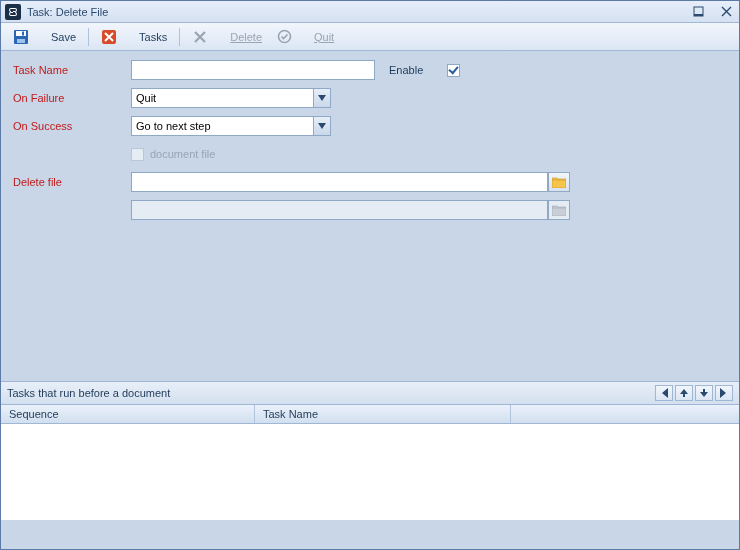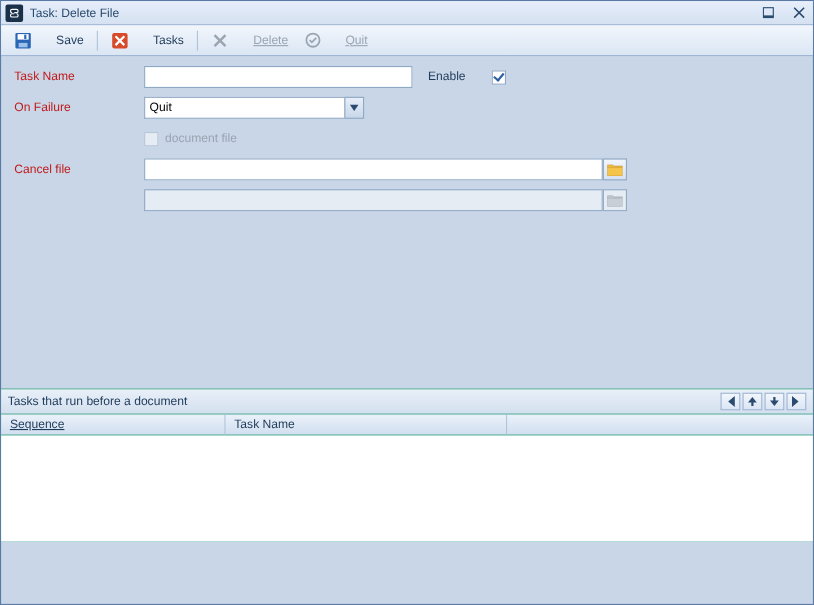--- a/index.html
+++ b/index.html
@@ -137,21 +137,21 @@
     height: 6px;
     text-align: center;
     color: #7f93ad;
     font-size: 9px;
     letter-spacing: 2px;
     cursor: row-resize;
     margin-left:-12px; margin-right:-10px;
   }
   .lower {
     border-top: 1px solid #9fb6d4;
-    background: #22c55e;
+    background: #3b82f6;
     margin: 0 -10px -4px -12px;
     display: flex; flex-direction: column;
     height: 139px;
   }
   .panel-head {
     display:flex; align-items:center;
     background: linear-gradient(#e8eff8,#d4e0ef);
     border-bottom:1px solid #9fb6d4;
     padding: 3px 6px;
     color:#1f3b5a;
@@ -169,21 +169,21 @@
   .grid-head {
     display:flex;
     background: linear-gradient(#eaf1fa,#d2dff0);
     border-bottom:1px solid #9fb6d4;
     color:#1f3b5a;
   }
   .grid-head .col {
     padding: 3px 8px;
     border-right:1px solid #b0c4dc;
   }
-  .col-seq { width: 204px; text-decoration: underline; }
+  .col-seq { width: 254px; }
   .col-name { width: 256px; }
   .col-type { flex:1; border-right:none !important; }
   .grid-body { flex:1; background:#fff; }
 </style>
 </head>
 <body>
 
 <div class="window">
 
   <div class="titlebar">
@@ -265,30 +265,41 @@
       <div class="combo">
         <input value="Quit" style="">
         <div class="drop">
           <svg width="8" height="6" viewBox="0 0 8 6">
               <path d="M0 0h8L4 6z" fill="#2a4a6f"></path>
             </svg>
         </div>
       </div>
     </div>
 
+    <div class="form-row">
+      <div class="lbl">On Success</div>
+      <div class="combo">
+        <input value="Go to next step" style="">
+        <div class="drop">
+          <svg width="8" height="6" viewBox="0 0 8 6">
+              <path d="M0 0h8L4 6z" fill="#2a4a6f"></path>
+            </svg>
+        </div>
+      </div>
+    </div>
 
     <div class="form-row">
       <div class="lbl"></div>
       <span class="chk disabled"></span>
       <span class="chk-label disabled">document file</span>
     </div>
 
 
     <div class="form-row file-row">
-      <div class="lbl">Cancel file</div>
+      <div class="lbl">Delete file</div>
       <input class="txt-input" value="" style="">
       <div class="file-btn">
         <svg width="14" height="12" viewBox="0 0 14 12">
             <path d="M0 2h5l1 1h8v8a1 1 0 01-1 1H1a1 1 0 01-1-1z" fill="#f5c44a" stroke="#c7932a" stroke-width="0.6"></path>
             <path d="M0 4h14" stroke="#c7932a" stroke-width="0.6"></path>
           </svg>
       </div>
     </div>
 
     <div class="form-row file-row" style="margin-top:6px">

